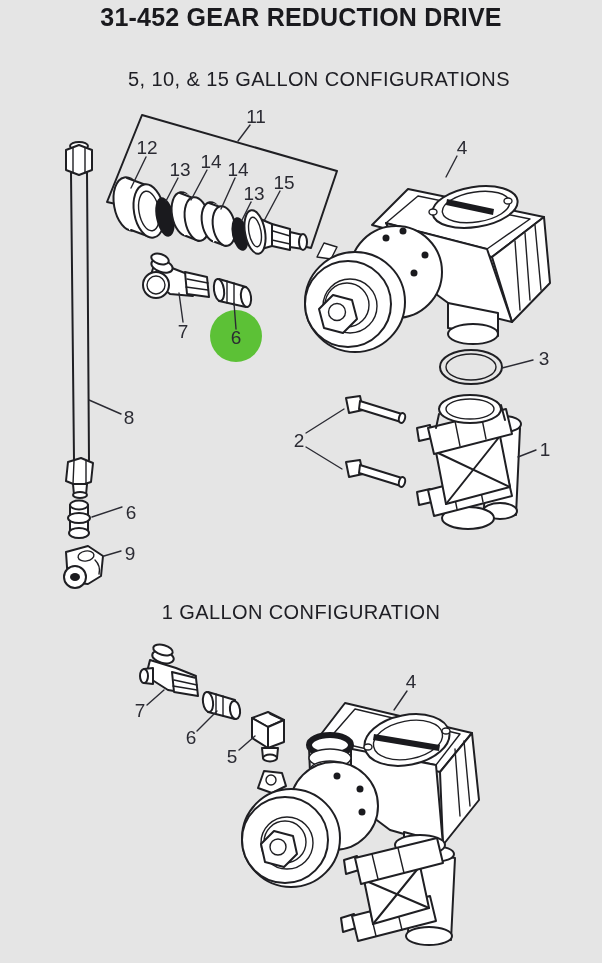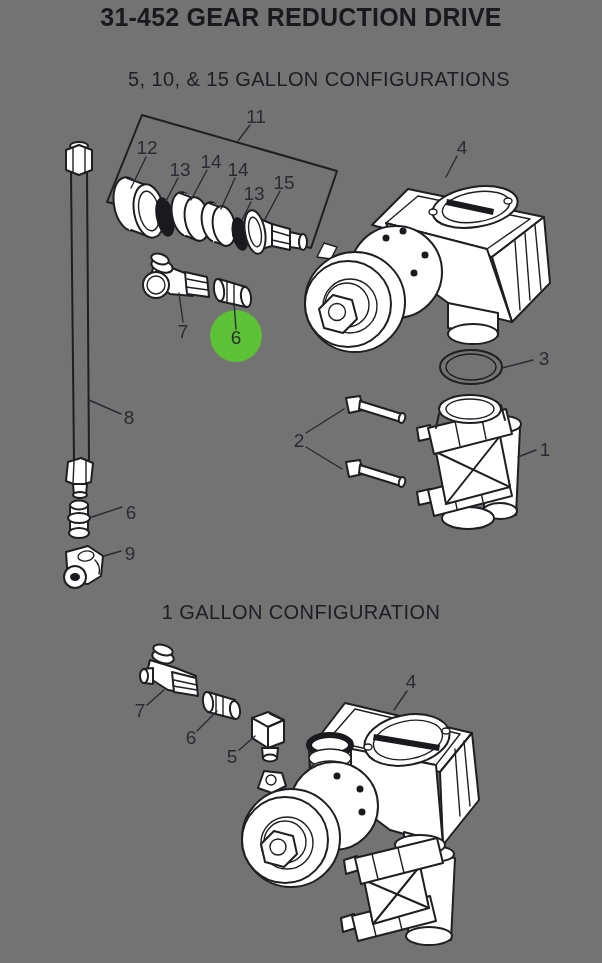--- a/index.html
+++ b/index.html
@@ -1,16 +1,16 @@
 <!DOCTYPE html>
 <html><head>
 <meta charset="utf-8">
 <style>
   html,body{margin:0;padding:0;background:#fff;}
-  .page{position:relative;width:602px;height:963px;background:#737373;overflow:hidden;
+  .page{position:relative;width:602px;height:963px;background:#e5e5e5;overflow:hidden;
         font-family:"Liberation Sans",sans-serif;color:#1a1a1e;}
   .title{position:absolute;top:3px;left:0;width:602px;text-align:center;
          font-size:25px;font-weight:700;letter-spacing:.2px;margin:0;color:#1a1a1e;}
   .subhead{position:absolute;left:0;width:602px;text-align:center;
            font-size:20px;font-weight:400;letter-spacing:.4px;color:#1e1e24;}
   .sub1{top:68px;padding-left:18px;}
   .sub2{top:601px;}
   svg{position:absolute;top:0;left:0;}
   .ln{fill:none;stroke:#1f1f23;stroke-width:2;stroke-linejoin:round;stroke-linecap:round;}
   .lnf{fill:#ffffff;stroke:#1f1f23;stroke-width:2;stroke-linejoin:round;stroke-linecap:round;}

